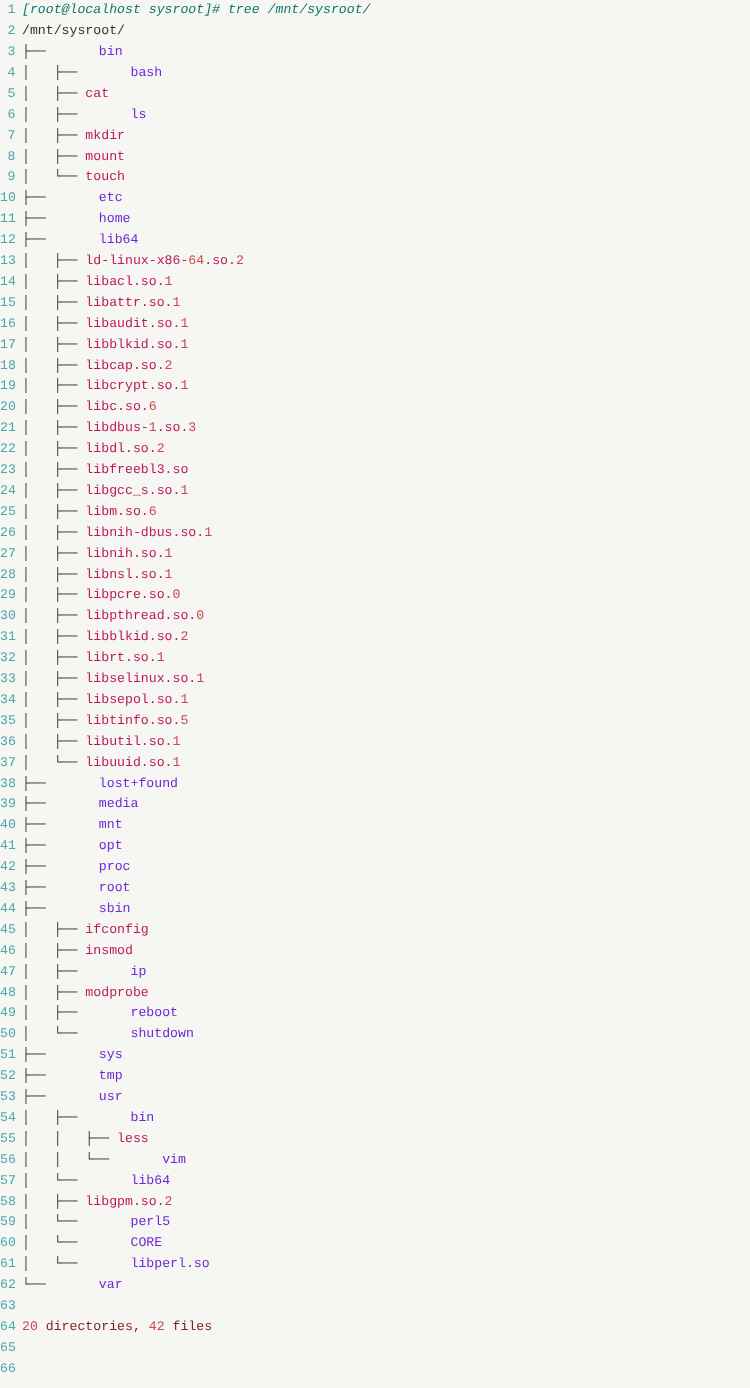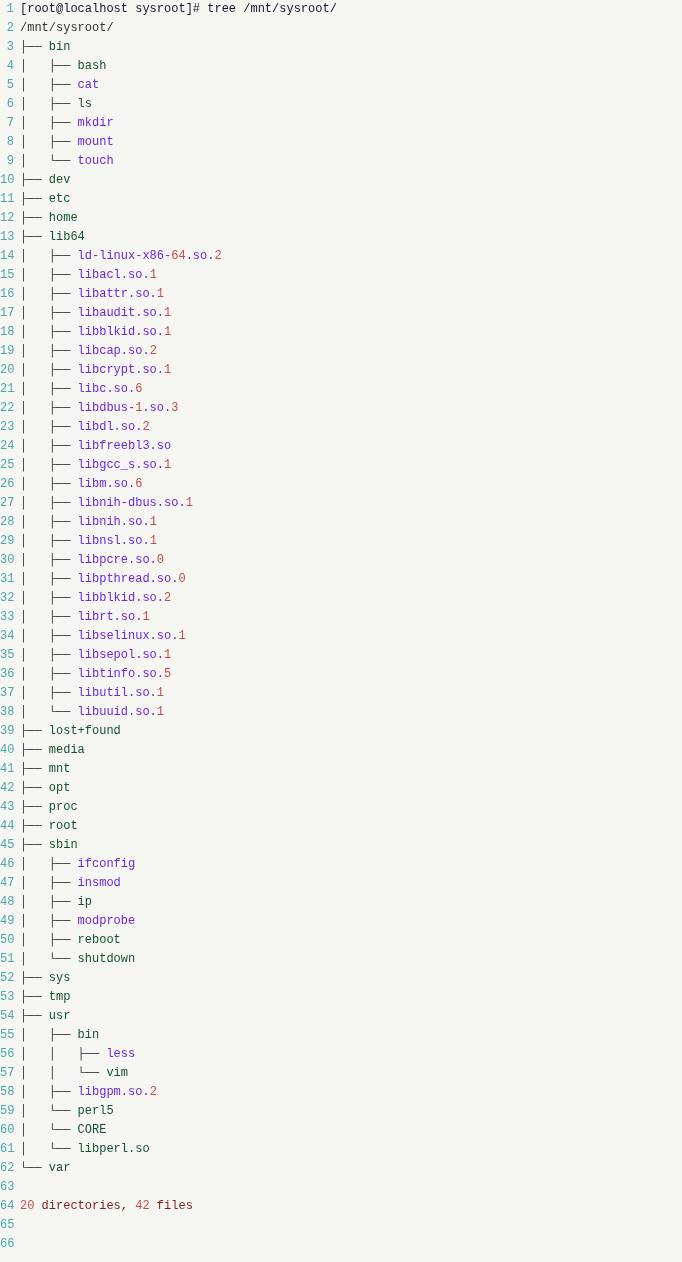--- a/index.html
+++ b/index.html
@@ -33,24 +33,24 @@
     .code {
       flex: 1;
       padding-left: 2px;
     }
     .code .line {
       height: 19px;
       line-height: 19px;
       white-space: pre;
       font-family: "Courier New", Consolas, monospace;
     }
-    .prompt-user { color: #0f172a; }
+    .prompt-user { color: #0f766e; font-style: italic; }
     .tree-char { color: #333; }
-    .dir { color: #14532d; }
-    .file-blue { color: #6d28d9; }
+    .dir { color: #6d28d9; margin-left: 41px; }
+    .file-blue { color: #be185d; }
     .num { color: #c94a4a; }
     .summary { color: #7f1d1d; }
   </style>
 </head>
 <body>
 
 <div class="container">
   <div class="gutter" id="gutter">
       <div class="ln">1</div>
       <div class="ln">2</div>
@@ -122,21 +122,20 @@
   <div class="code" id="code">
       <div class="line"><span class="prompt-user">[root@localhost sysroot]# tree /mnt/sysroot/</span></div>
       <div class="line"><span>/mnt/sysroot/</span></div>
       <div class="line"><span class="tree-char">├── </span><span class="dir">bin</span></div>
       <div class="line"><span class="tree-char">│   ├── </span><span class="dir">bash</span></div>
       <div class="line"><span class="tree-char">│   ├── </span><span class="file-blue">cat</span></div>
       <div class="line"><span class="tree-char">│   ├── </span><span class="dir">ls</span></div>
       <div class="line"><span class="tree-char">│   ├── </span><span class="file-blue">mkdir</span></div>
       <div class="line"><span class="tree-char">│   ├── </span><span class="file-blue">mount</span></div>
       <div class="line"><span class="tree-char">│   └── </span><span class="file-blue">touch</span></div>
-      <div class="line"><span class="tree-char">├── </span><span class="dir">dev</span></div>
       <div class="line"><span class="tree-char">├── </span><span class="dir">etc</span></div>
       <div class="line"><span class="tree-char">├── </span><span class="dir">home</span></div>
       <div class="line"><span class="tree-char">├── </span><span class="dir">lib64</span></div>
       <div class="line"><span class="tree-char">│   ├── </span><span class="file-blue">ld-linux-x86-</span><span class="num">64</span><span class="file-blue">.so.</span><span class="num">2</span></div>
       <div class="line"><span class="tree-char">│   ├── </span><span class="file-blue">libacl.so.</span><span class="num">1</span></div>
       <div class="line"><span class="tree-char">│   ├── </span><span class="file-blue">libattr.so.</span><span class="num">1</span></div>
       <div class="line"><span class="tree-char">│   ├── </span><span class="file-blue">libaudit.so.</span><span class="num">1</span></div>
       <div class="line"><span class="tree-char">│   ├── </span><span class="file-blue">libblkid.so.</span><span class="num">1</span></div>
       <div class="line"><span class="tree-char">│   ├── </span><span class="file-blue">libcap.so.</span><span class="num">2</span></div>
       <div class="line"><span class="tree-char">│   ├── </span><span class="file-blue">libcrypt.so.</span><span class="num">1</span></div>
@@ -170,20 +169,21 @@
       <div class="line"><span class="tree-char">│   ├── </span><span class="dir">ip</span></div>
       <div class="line"><span class="tree-char">│   ├── </span><span class="file-blue">modprobe</span></div>
       <div class="line"><span class="tree-char">│   ├── </span><span class="dir">reboot</span></div>
       <div class="line"><span class="tree-char">│   └── </span><span class="dir">shutdown</span></div>
       <div class="line"><span class="tree-char">├── </span><span class="dir">sys</span></div>
       <div class="line"><span class="tree-char">├── </span><span class="dir">tmp</span></div>
       <div class="line"><span class="tree-char">├── </span><span class="dir">usr</span></div>
       <div class="line"><span class="tree-char">│   ├── </span><span class="dir">bin</span></div>
       <div class="line"><span class="tree-char">│   │   ├── </span><span class="file-blue">less</span></div>
       <div class="line"><span class="tree-char">│   │   └── </span><span class="dir">vim</span></div>
+      <div class="line"><span class="tree-char">│   └── </span><span class="dir">lib64</span></div>
       <div class="line"><span class="tree-char">│   ├── </span><span class="file-blue">libgpm.so.</span><span class="num">2</span></div>
       <div class="line"><span class="tree-char">│   └── </span><span class="dir">perl5</span></div>
       <div class="line"><span class="tree-char">│   └── </span><span class="dir">CORE</span></div>
       <div class="line"><span class="tree-char">│   └── </span><span class="dir">libperl.so</span></div>
       <div class="line"><span class="tree-char">└── </span><span class="dir">var</span></div>
       <div class="line">&nbsp;</div>
       <div class="line"><span class="num">20</span><span class="summary"> directories, </span><span class="num">42</span><span class="summary"> files</span></div>
     </div>
 </div>
 

